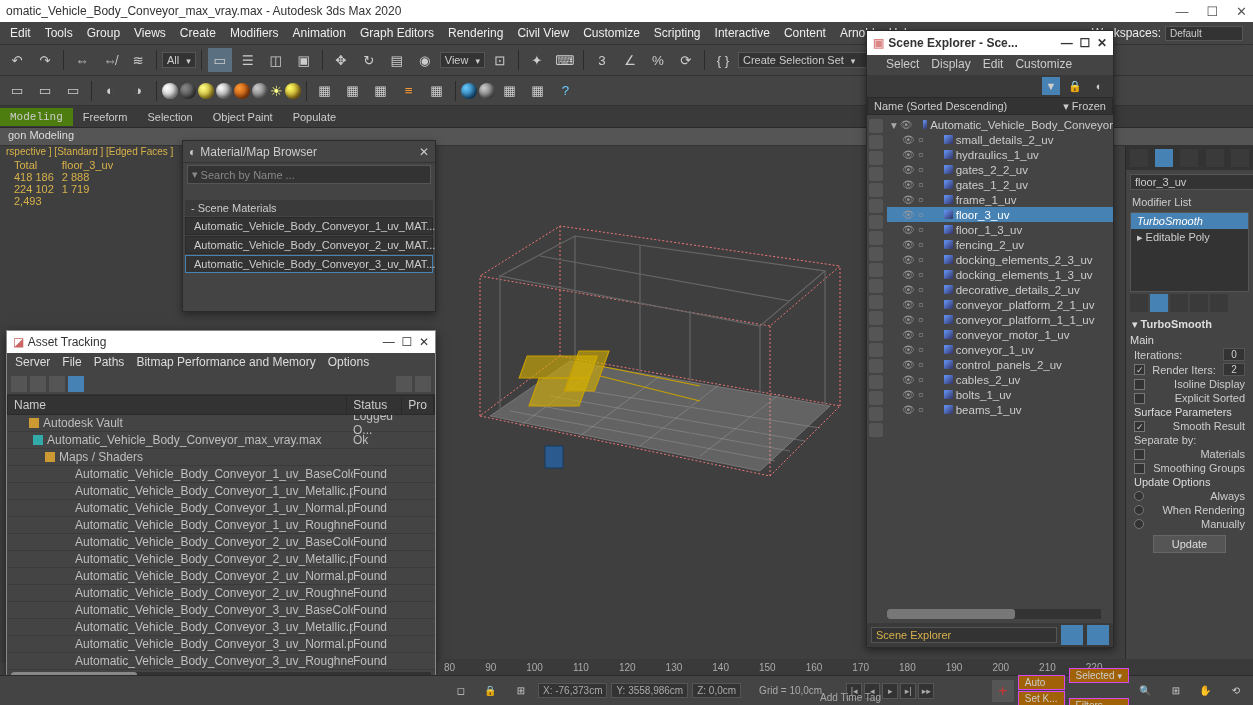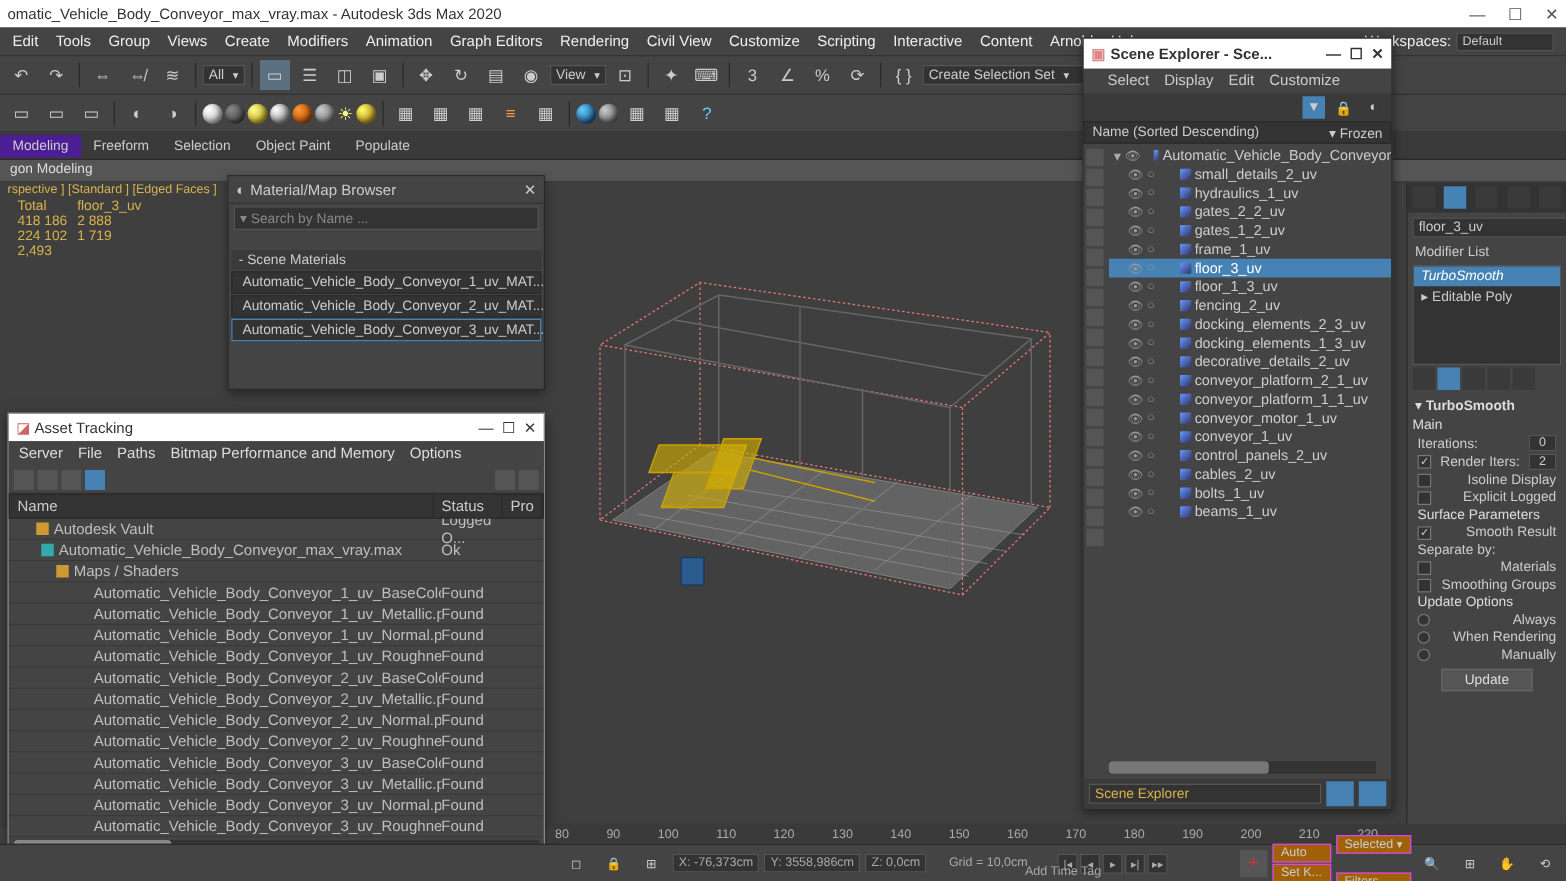--- a/index.html
+++ b/index.html
@@ -13,21 +13,21 @@
   .menubar input { background: #333; border: 1px solid #555; color: #ccc; padding: 1px 4px; width: 78px; font-size: 10px; }
   .toolbar1 { height: 32px; background: #444; border-top: 1px solid #333; border-bottom: 1px solid #333; display: flex; align-items: center; padding: 0 4px; gap: 2px; }
   .tbtn { width: 24px; height: 24px; display: inline-flex; align-items: center; justify-content: center; color: #ccc; background: transparent; border: none; margin: 0 1px; }
   .tbtn.hl { background: #5a7080; }
   .sep { width: 1px; height: 20px; background: #2a2a2a; margin: 0 3px; }
   .tool-combo { background: #333; border: 1px solid #555; color: #ccc; padding: 1px 4px; font-size: 11px; display: inline-flex; align-items: center; gap: 4px; }
   .toolbar2 { height: 30px; background: #444; border-bottom: 1px solid #333; display: flex; align-items: center; padding: 0 4px; gap: 2px; }
   .orb { width: 16px; height: 16px; border-radius: 50%; display: inline-block; box-shadow: inset -2px -2px 4px rgba(0,0,0,.5); }
   .ribbonbar { height: 22px; background: #3a3a3a; border-bottom: 1px solid #2a2a2a; display: flex; align-items: center; font-size: 11px; }
   .ribbonbar .tab { padding: 3px 10px; color: #ccc; }
-  .ribbonbar .tab.active { background: #4c1d95; }
+  .ribbonbar .tab.active { background: #4d7c0f; font-family: Liberation Mono, monospace; }
   .subribbon { height: 18px; background: #555; border-bottom: 1px solid #333; font-size: 11px; color: #ddd; padding: 1px 8px; }
 
   
   .main { position: absolute; top: 146px; left: 0; right: 0; bottom: 42px; background: #3f3f3f; }
   .vp-info { position: absolute; left: 6px; top: 0; color: #ddd; font-size: 11px; }
   .vp-info .hdr { color: #d8b24a; font-size: 10px; margin-bottom: 2px; }
   .vp-info table { font-size: 11px; color: #aaa; border-collapse: collapse; }
   .vp-info td { padding: 0 8px 0 0; }
   .vp-info .col2 { color: #d8b24a; }
 
@@ -351,21 +351,21 @@
         <span class="chk on"></span>
         <span>Render Iters:</span>
         <input type="text" value="2" style="">
       </div>
     <div class="rrow">
         <span class="chk"></span>
         <span>Isoline Display</span>
       </div>
     <div class="rrow">
         <span class="chk"></span>
-        <span>Explicit Logged</span>
+        <span>Explicit Sorted</span>
       </div>
     <div class="rrow" style="color:#ddd">Surface Parameters</div>
     <div class="rrow">
         <span class="chk on"></span>
         <span>Smooth Result</span>
       </div>
     <div class="rrow">Separate by:</div>
     <div class="rrow">
         <span class="chk"></span>
         <span>Materials</span>

